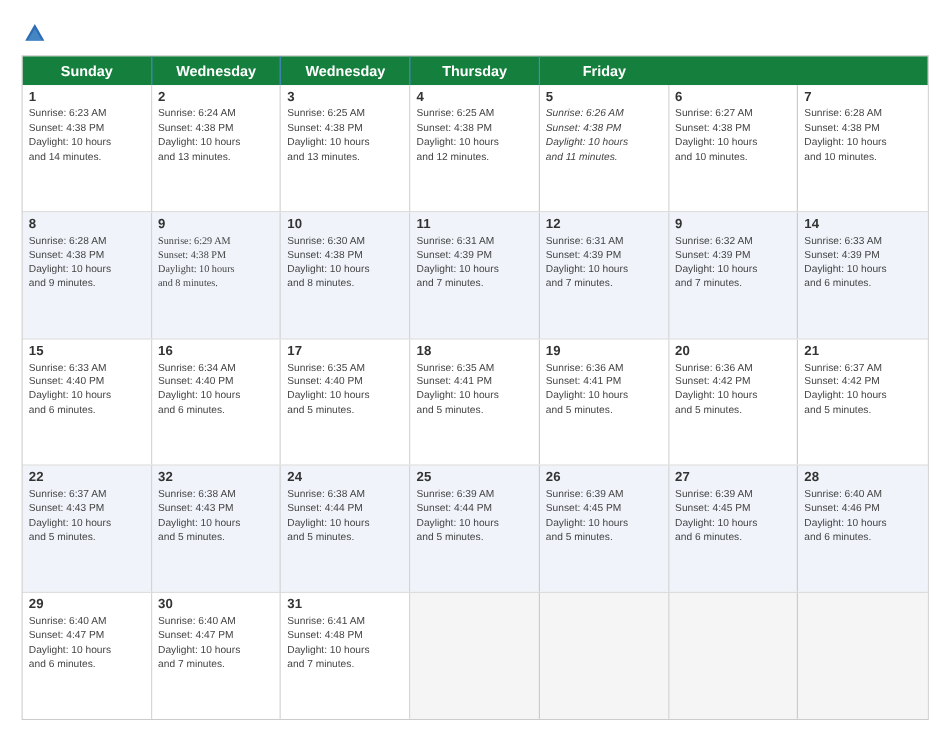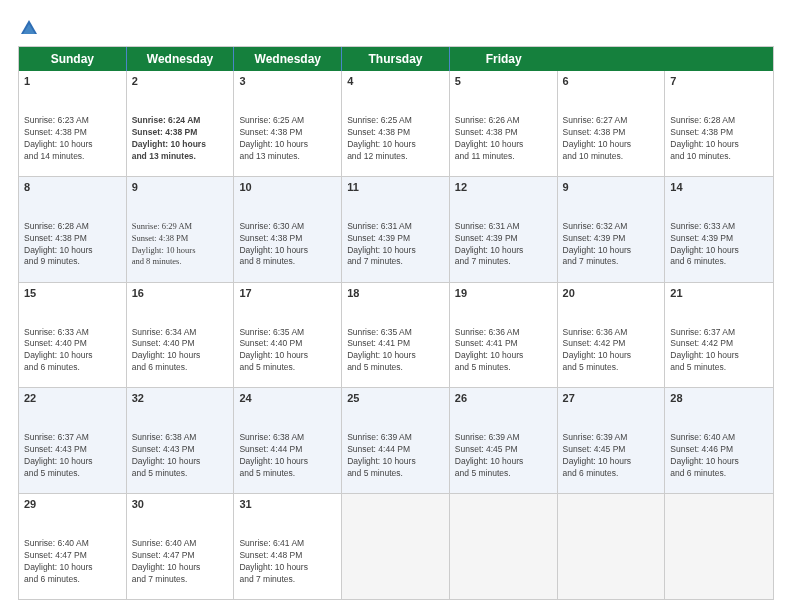--- a/index.html
+++ b/index.html
@@ -95,21 +95,20 @@
     .cal-cell.shaded { background: #f0f4fa; }
     .day-num {
       font-size: 11px;
       font-weight: bold;
       margin-bottom: 2px;
     }
     .day-info {
       font-size: 8.5px;
       line-height: 1.4;
       color: #444;
-      margin-top: 26px;
     }
   </style>
 </head>
 <body>
 
 <div class="page">
   <div class="header">
     <div class="logo">
       <div class="logo-text">
         <span class="logo-general"></span>
@@ -138,42 +137,42 @@
     <div class="cal-row">
           <div class="cal-cell">
             <div class="day-num">1</div>
             <div class="day-info" style="white-space: pre-line;">Sunrise: 6:23 AM
 Sunset: 4:38 PM
 Daylight: 10 hours
 and 14 minutes.</div>
           </div>
           <div class="cal-cell">
             <div class="day-num">2</div>
-            <div class="day-info" style="white-space: pre-line; font-weight: bold;">Sunrise: 6:24 AM
+            <div class="day-info" style="white-space: pre-line;">Sunrise: 6:24 AM
 Sunset: 4:38 PM
 Daylight: 10 hours
 and 13 minutes.</div>
           </div>
           <div class="cal-cell">
             <div class="day-num">3</div>
             <div class="day-info" style="white-space: pre-line;">Sunrise: 6:25 AM
 Sunset: 4:38 PM
 Daylight: 10 hours
 and 13 minutes.</div>
           </div>
           <div class="cal-cell">
             <div class="day-num">4</div>
             <div class="day-info" style="white-space: pre-line;">Sunrise: 6:25 AM
 Sunset: 4:38 PM
 Daylight: 10 hours
 and 12 minutes.</div>
           </div>
           <div class="cal-cell">
             <div class="day-num">5</div>
-            <div class="day-info" style="white-space: pre-line;">Sunrise: 6:26 AM
+            <div class="day-info" style="white-space: pre-line; font-style: italic;">Sunrise: 6:26 AM
 Sunset: 4:38 PM
 Daylight: 10 hours
 and 11 minutes.</div>
           </div>
           <div class="cal-cell">
             <div class="day-num">6</div>
             <div class="day-info" style="white-space: pre-line;">Sunrise: 6:27 AM
 Sunset: 4:38 PM
 Daylight: 10 hours
 and 10 minutes.</div>

